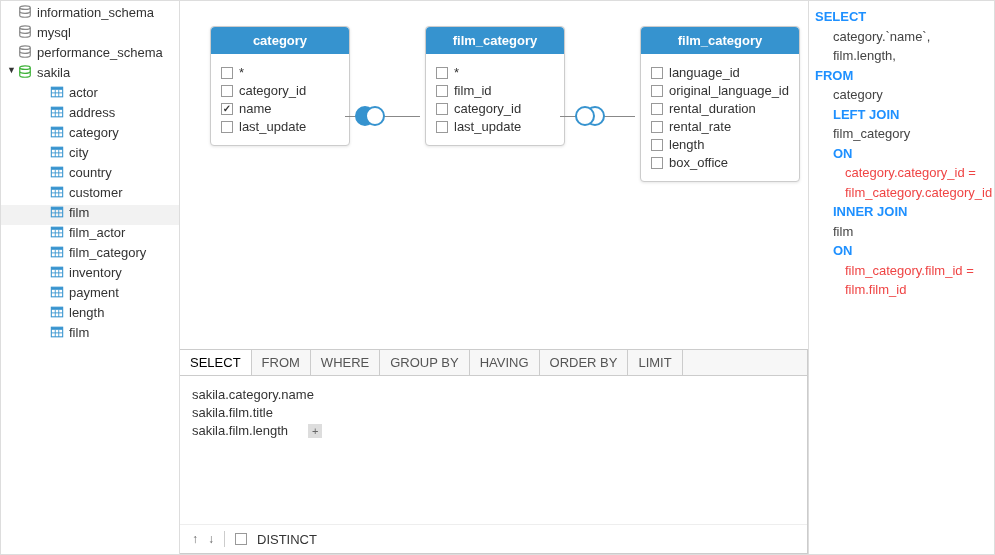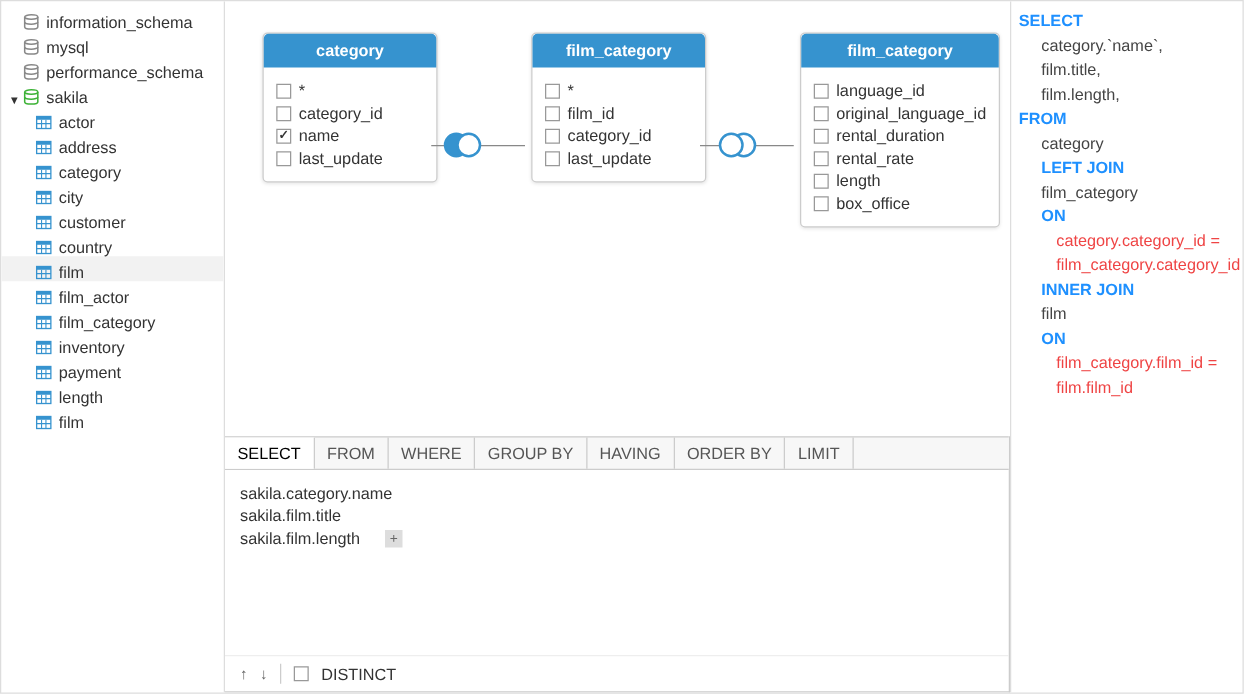--- a/index.html
+++ b/index.html
@@ -1,19 +1,19 @@
 <!DOCTYPE html>
 <html><head>
 <meta charset="utf-8">
 <style>
 * { box-sizing: border-box; margin: 0; padding: 0; font-family: "Segoe UI", Arial, sans-serif; font-size: 13px; }
 body { display: flex; width: 995px; height: 555px; border: 1px solid #ddd; background: #fff; color: #333; }
 .sidebar { width: 179px; border-right: 1px solid #ddd; overflow-y: auto; padding-top: 4px; }
-.tree-item { display: flex; align-items: flex-end; height: 20px; padding-left: 6px; cursor: pointer; }
-.tree-item.indent2 { padding-left: 26px; }
+.tree-item { display: flex; align-items: flex-start; height: 20px; padding-left: 6px; cursor: pointer; }
+.tree-item.indent2 { padding-left: 48px; }
 .tree-item.selected { background: #f2f2f2; }
 .expand-icon { width: 10px; font-size: 9px; color: #333; display: inline-block; }
 .db-icon, .table-icon { width: 16px; height: 14px; margin-right: 4px; display: flex; align-items: center; justify-content: center; }
 .db-icon svg, .table-icon svg { width: 14px; height: 14px; }
 .g-db { color: #888; }
 .g-db.active { color: #3db237; }
 
 .center { flex: 1; display: flex; flex-direction: column; border-right: 1px solid #ddd; }
 .diagram-area { flex: 1; position: relative; }
 .ent { position: absolute; border: 1px solid #ccc; border-radius: 4px; background: #fff; box-shadow: 0 1px 3px rgba(0,0,0,.1); }
@@ -148,33 +148,33 @@
     <div class="tree-item indent2">
       <span class="table-icon">
         <svg viewBox="0 0 16 16">
           <rect x="1.5" y="2.5" width="13" height="11" fill="none" stroke="#3693cf" stroke-width="1.2"></rect>
           <rect x="1.5" y="2.5" width="13" height="3" fill="#3693cf"></rect>
           <line x1="1.5" y1="9" x2="14.5" y2="9" stroke="#3693cf"></line>
           <line x1="6" y1="5.5" x2="6" y2="13.5" stroke="#3693cf"></line>
           <line x1="10" y1="5.5" x2="10" y2="13.5" stroke="#3693cf"></line>
         </svg>
       </span>
+      <span>country</span>
+    </div>
+    <div class="tree-item indent2">
+      <span class="table-icon">
+        <svg viewBox="0 0 16 16">
+          <rect x="1.5" y="2.5" width="13" height="11" fill="none" stroke="#3693cf" stroke-width="1.2"></rect>
+          <rect x="1.5" y="2.5" width="13" height="3" fill="#3693cf"></rect>
+          <line x1="1.5" y1="9" x2="14.5" y2="9" stroke="#3693cf"></line>
+          <line x1="6" y1="5.5" x2="6" y2="13.5" stroke="#3693cf"></line>
+          <line x1="10" y1="5.5" x2="10" y2="13.5" stroke="#3693cf"></line>
+        </svg>
+      </span>
       <span>customer</span>
-    </div>
-    <div class="tree-item indent2">
-      <span class="table-icon">
-        <svg viewBox="0 0 16 16">
-          <rect x="1.5" y="2.5" width="13" height="11" fill="none" stroke="#3693cf" stroke-width="1.2"></rect>
-          <rect x="1.5" y="2.5" width="13" height="3" fill="#3693cf"></rect>
-          <line x1="1.5" y1="9" x2="14.5" y2="9" stroke="#3693cf"></line>
-          <line x1="6" y1="5.5" x2="6" y2="13.5" stroke="#3693cf"></line>
-          <line x1="10" y1="5.5" x2="10" y2="13.5" stroke="#3693cf"></line>
-        </svg>
-      </span>
-      <span>country</span>
     </div>
     <div class="tree-item indent2 selected">
       <span class="table-icon">
         <svg viewBox="0 0 16 16">
           <rect x="1.5" y="2.5" width="13" height="11" fill="none" stroke="#3693cf" stroke-width="1.2"></rect>
           <rect x="1.5" y="2.5" width="13" height="3" fill="#3693cf"></rect>
           <line x1="1.5" y1="9" x2="14.5" y2="9" stroke="#3693cf"></line>
           <line x1="6" y1="5.5" x2="6" y2="13.5" stroke="#3693cf"></line>
           <line x1="10" y1="5.5" x2="10" y2="13.5" stroke="#3693cf"></line>
         </svg>
@@ -374,21 +374,20 @@
       <span class="divider"></span>
       <span class="chk"></span>
       <span>DISTINCT</span>
     </div>
   </div>
 </div>
 
 <div class="sql-panel" id="sqlp">
     <div class=""><span class="kw">SELECT</span></div>
     <div class="sql-indent">category.`name`,</div>
-    <div class="sql-indent">film.title,</div>
     <div class="sql-indent">film.length,</div>
     <div class=""><span class="kw">FROM</span></div>
     <div class="sql-indent">category</div>
     <div class="sql-indent"><span class="kw">LEFT JOIN</span></div>
     <div class="sql-indent">film_category</div>
     <div class="sql-indent"><span class="kw">ON</span></div>
     <div class="sql-indent2">category.category_id = film_category.category_id</div>
     <div class="sql-indent"><span class="kw">INNER JOIN</span></div>
     <div class="sql-indent">film</div>
     <div class="sql-indent"><span class="kw">ON</span></div>

